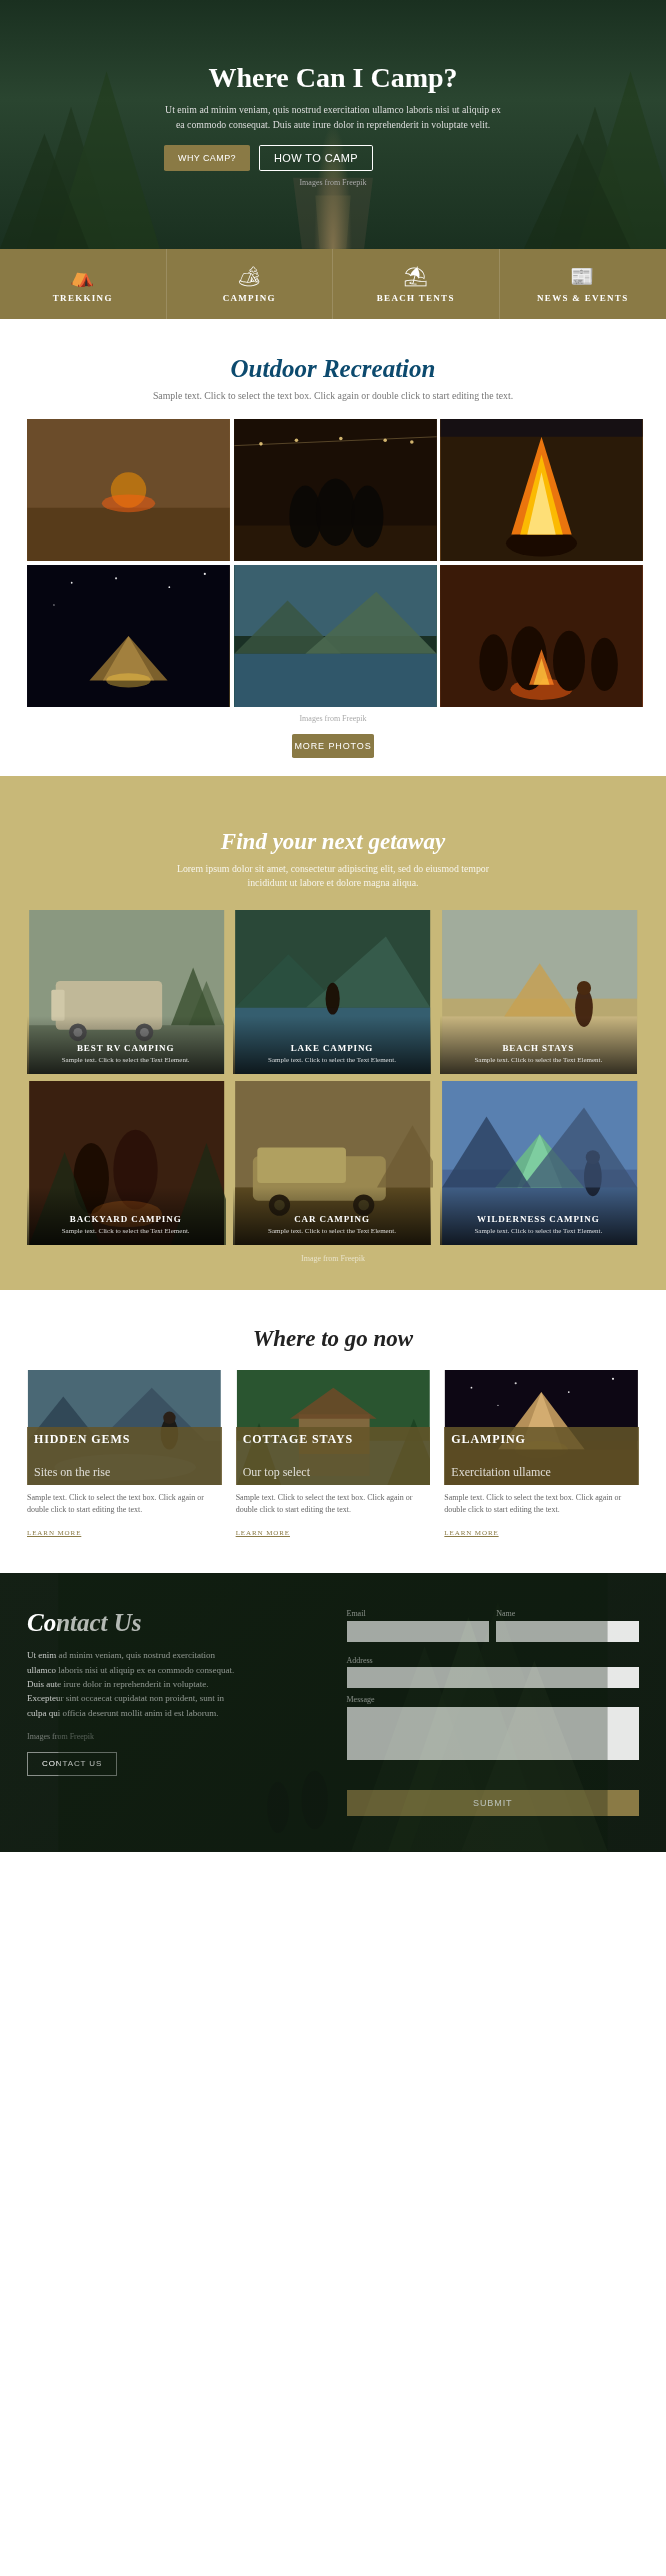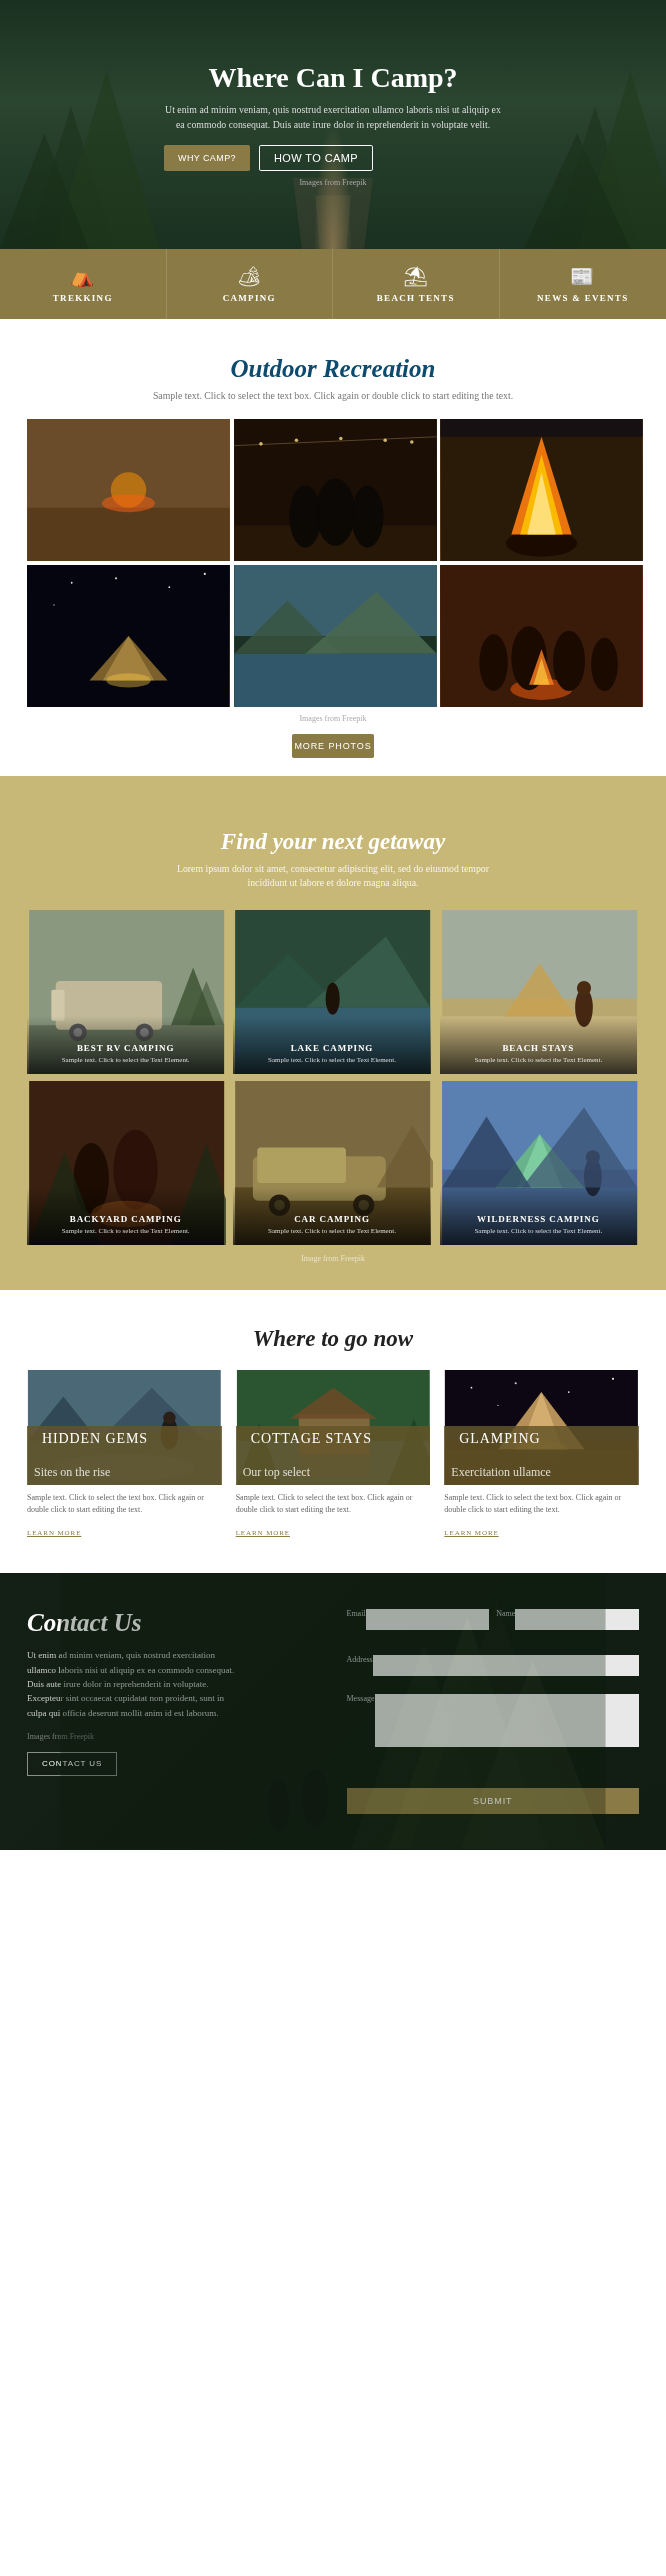--- a/index.html
+++ b/index.html
@@ -150,21 +150,21 @@
       position: relative;
       overflow: hidden;
     }
     .where-img-bg { width: 100%; height: 100%; }
     .where-caption {
       position: absolute;
       bottom: 0; left: 0; right: 0;
       background: rgba(100,85,40,0.85);
       padding: 5.3px 7px;
     }
-    .where-caption-title { font-size: 14px; font-weight: normal; color: #fff; letter-spacing: 0.9px; text-transform: uppercase; margin-left: 8px; }
+    .where-caption-title { font-size: 12px; font-weight: bold; color: #fff; letter-spacing: 0.9px; text-transform: uppercase; }
     .where-caption-sub { font-size: 12px; color: rgba(255,255,255,0.8); margin-top: 18px; }
     .where-body { padding: 7px 0; }
     .where-body p { font-size: 8px; color: #666; line-height: 1.5; margin-bottom: 7px; }
     .where-learn { font-size: 7px; color: #8a7a45; text-transform: uppercase; letter-spacing: 0.9px; text-decoration: underline; cursor: pointer; display: inline-block; }
 
     
     .section-contact {
       background: linear-gradient(rgba(15,25,15,0.82), rgba(15,25,15,0.82)),
         linear-gradient(135deg, #2a4030 0%, #1a2a20 100%);
       padding: 36px 27px 36px;
@@ -178,21 +178,21 @@
       max-width: 613px;
       margin: 0 auto;
     }
     .contact-left h2 { font-size: 25px; font-style: italic; color: #fff; margin-bottom: 10.7px; }
     .contact-left p { font-size: 9px; color: rgba(255,255,255,0.75); line-height: 1.6; margin-bottom: 12.4px; max-width: 213px; }
     .contact-credit { font-size: 8px; color: rgba(255,255,255,0.4); margin-bottom: 10.7px; }
     .btn-contact { background: transparent; border: 0.9px solid rgba(255,255,255,0.5); color: #fff; padding: 6.2px 14px; font-size: 8px; cursor: pointer; letter-spacing: 0.9px; text-transform: uppercase; }
 
     .contact-right {}
     .form-row { display: grid; grid-template-columns: 1fr 1fr; gap: 7px; margin-bottom: 7px; }
-    .form-group { display: flex; flex-direction: row; margin-bottom: 18px; }
+    .form-group { display: flex; flex-direction: column; margin-bottom: 7px; }
     .form-label { font-size: 8px; color: rgba(255,255,255,0.7); margin-bottom: 2.7px; }
     .form-input {
       background: rgba(255,255,255,0.9);
       border: none;
       padding: 5.3px 7px;
       font-size: 9px;
       color: #333;
       outline: none;
       width: 100%;
     }

